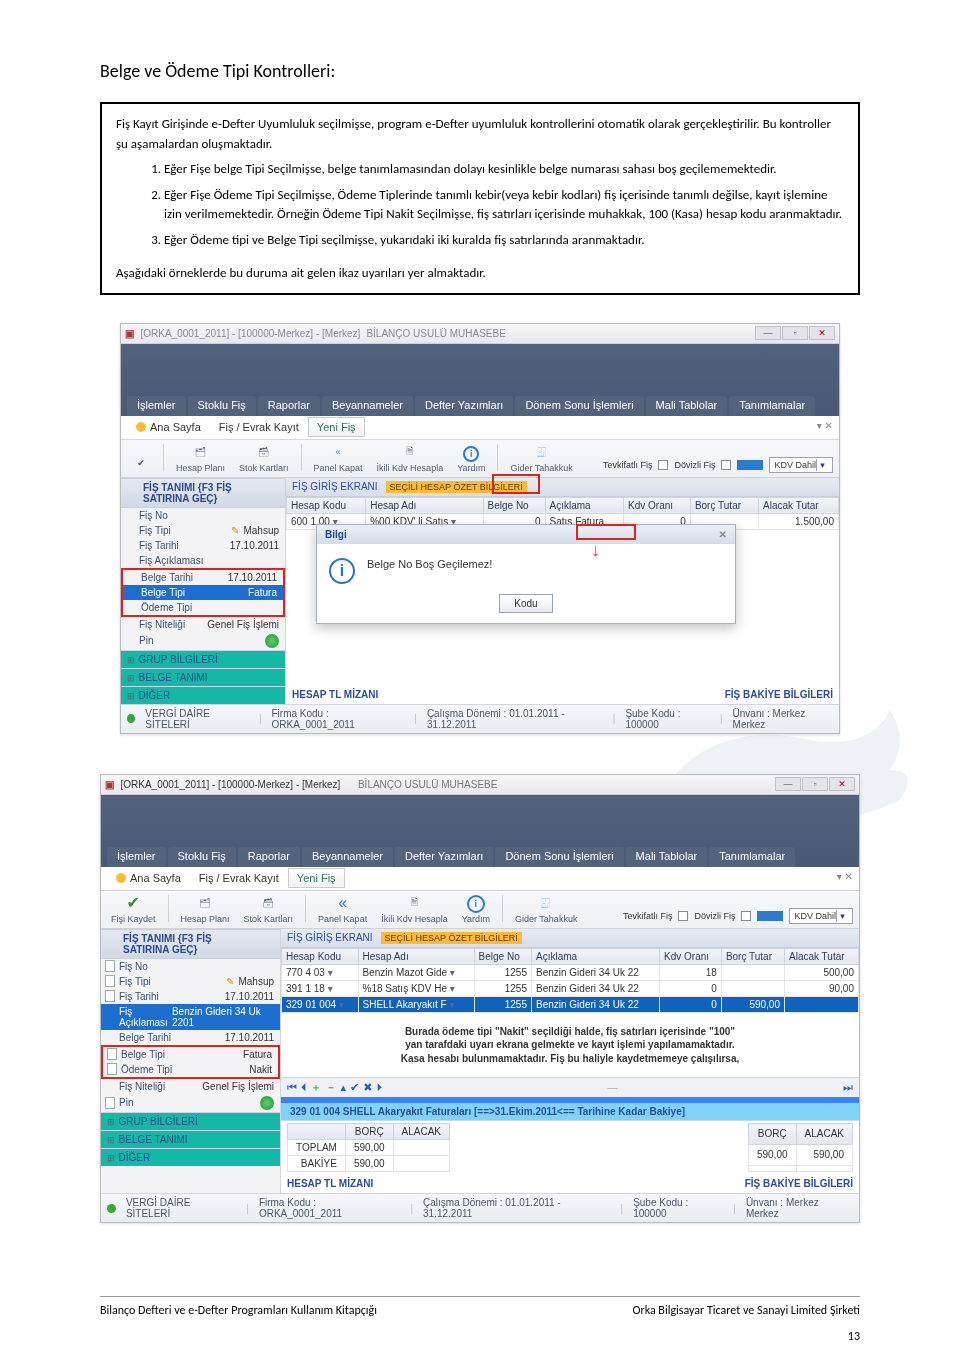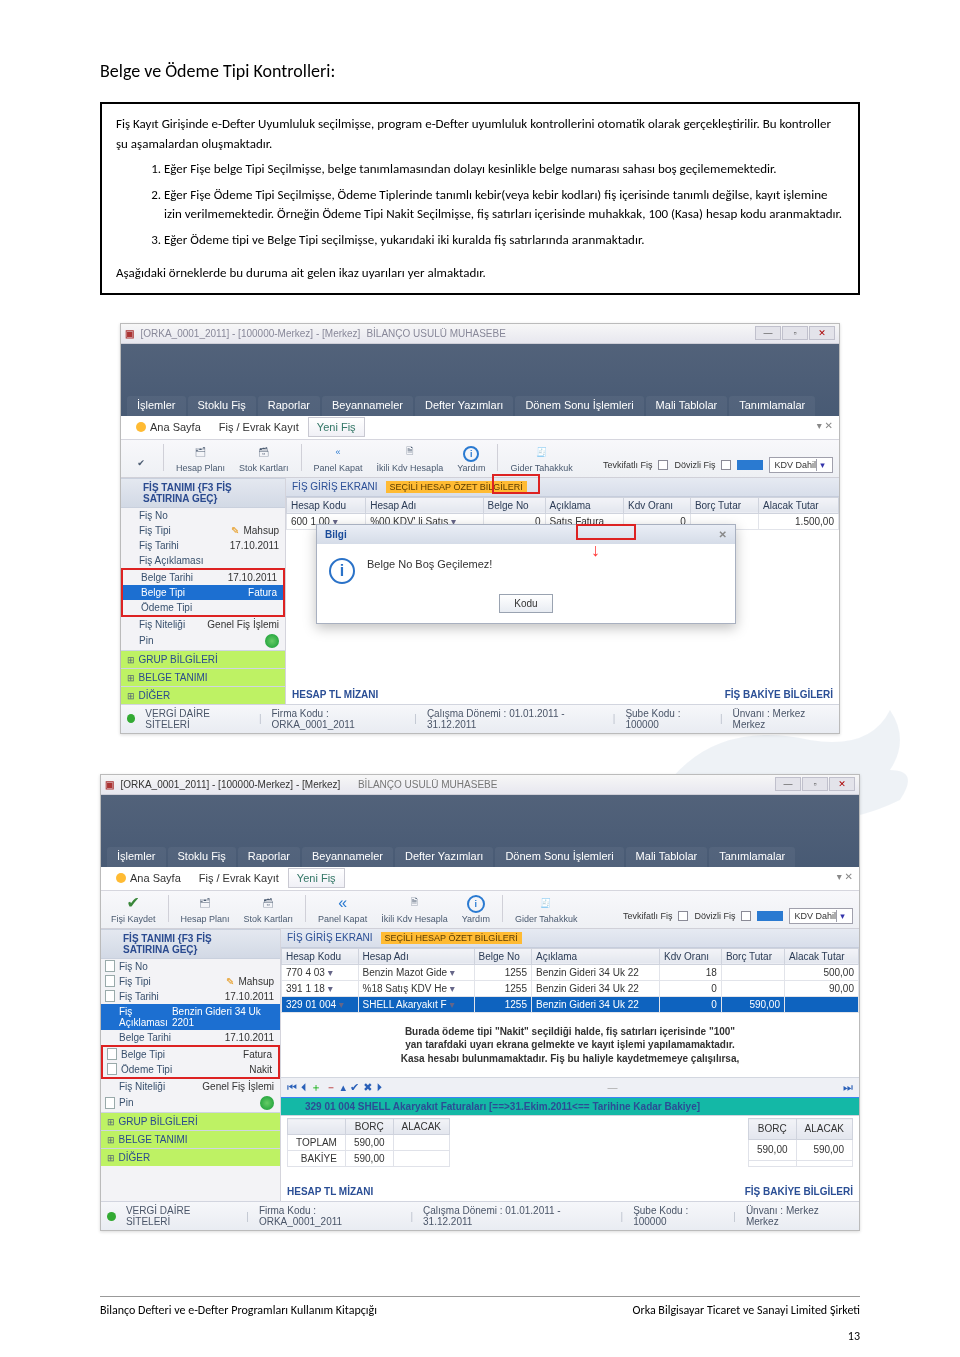--- a/index.html
+++ b/index.html
@@ -108,21 +108,21 @@
     padding:3px 22px; color:#2a4a8f; font-weight:bold; font-size:10px;
   }
   .sidecol .row {
     display:flex; align-items:center; padding:2px 6px 2px 18px; gap:4px;
   }
   .sidecol .row .rlabel{ flex:1; color:#38506d;}
   .sidecol .row .rval{ color:#333; }
   .sidecol .row.highlighted { background:#1c6fd1; color:#fff; }
   .sidecol .row.highlighted .rlabel, .sidecol .row.highlighted .rval { color:#fff; }
   .docicon { width:10px;height:12px; background:#fff; border:1px solid #9aa; position:absolute; margin-left:-14px;}
-  .sidecol .collaps { padding:3px 6px; color:#2a4a8f; background:#bef264;border-top:1px solid #cfd5e2; }
+  .sidecol .collaps { padding:3px 6px; color:#2a4a8f; background:#14b8a6;border-top:1px solid #cfd5e2; }
   .sidecol .collaps::before{ content:"⊞"; margin-right:4px; color:#567; font-size:9px;}
 
   .mainarea { flex:1; display:flex; flex-direction:column; background:#fff; position:relative; }
   .panel-header{
     background:linear-gradient(#e6eaf2,#d8deea);
     border-bottom:1px solid #c6cddc;
     font-size:10px; color:#2a4e95; padding:3px 6px; display:flex; gap:8px;
   }
   .panel-header .tag2{ background:#fb3; color:#5a3b00; padding:1px 4px; font-size:9px;}
   .grid { width:100%; font-size:10px; border-collapse:collapse;}
@@ -148,30 +148,30 @@
     position:absolute; border:2px solid #d22; pointer-events:none;
   }
   .red-arrow{ position:absolute; color:#f33; font-size:18px; line-height:0;}
 
   .navbar-bottom{
     display:flex; align-items:center; gap:4px; padding:2px 6px;
     background:#eef0f5; border-top:1px solid #d3d7e0; color:#777;
   }
   .navbar-bottom .navbtn{ color:#2a60b8; font-size:11px;}
   .account-row{
-    border-top:1px solid #3b82f6;border-bottom:1px solid #d0d4de;
-    background:#14b8a6; padding:3px 24px; color:#2b4d95; font-weight:bold; font-size:10px;
+    border-top:6px solid #3b82f6;border-bottom:1px solid #d0d4de;
+    background:#7dd3fc; padding:3px 9px; color:#2b4d95; font-weight:bold; font-size:10px;
   }
   .bal-grid{ display:flex; gap:4px; padding:2px 6px; font-size:10px;}
   .bal-grid table{border-collapse:collapse; font-size:10px;}
   .bal-grid th{ background:linear-gradient(#f2f3f7,#e3e6ee); border:1px solid #cfd3dd; padding:2px 8px; font-weight:normal;}
   .bal-grid td{ border:1px solid #e0e2e9; padding:2px 8px; text-align:right;}
   .bal-grid .lab{ text-align:right;}
   .bal-caption-row{ display:flex; padding:4px 6px; font-size:10px; }
-  .bal-caption{ color:#2a4e95; font-weight:bold;margin-top:13px; }
+  .bal-caption{ color:#2a4e95; font-weight:bold; }
   .bal-caption.right{ margin-left:auto; color:#2a4e95; }
 
   .statusbar{
     display:flex; align-items:center; gap:10px; padding:3px 6px;
     background:linear-gradient(#f6f7fa,#e9ecf2);
     border-top:1px solid #d2d5df; font-size:10px; color:#4a5568;
   }
   .statusbar .sicon{ width:9px;height:9px;border-radius:50%;background:#3a3;}
   .statusbar .sep{ color:#bcc2cd; }
 

